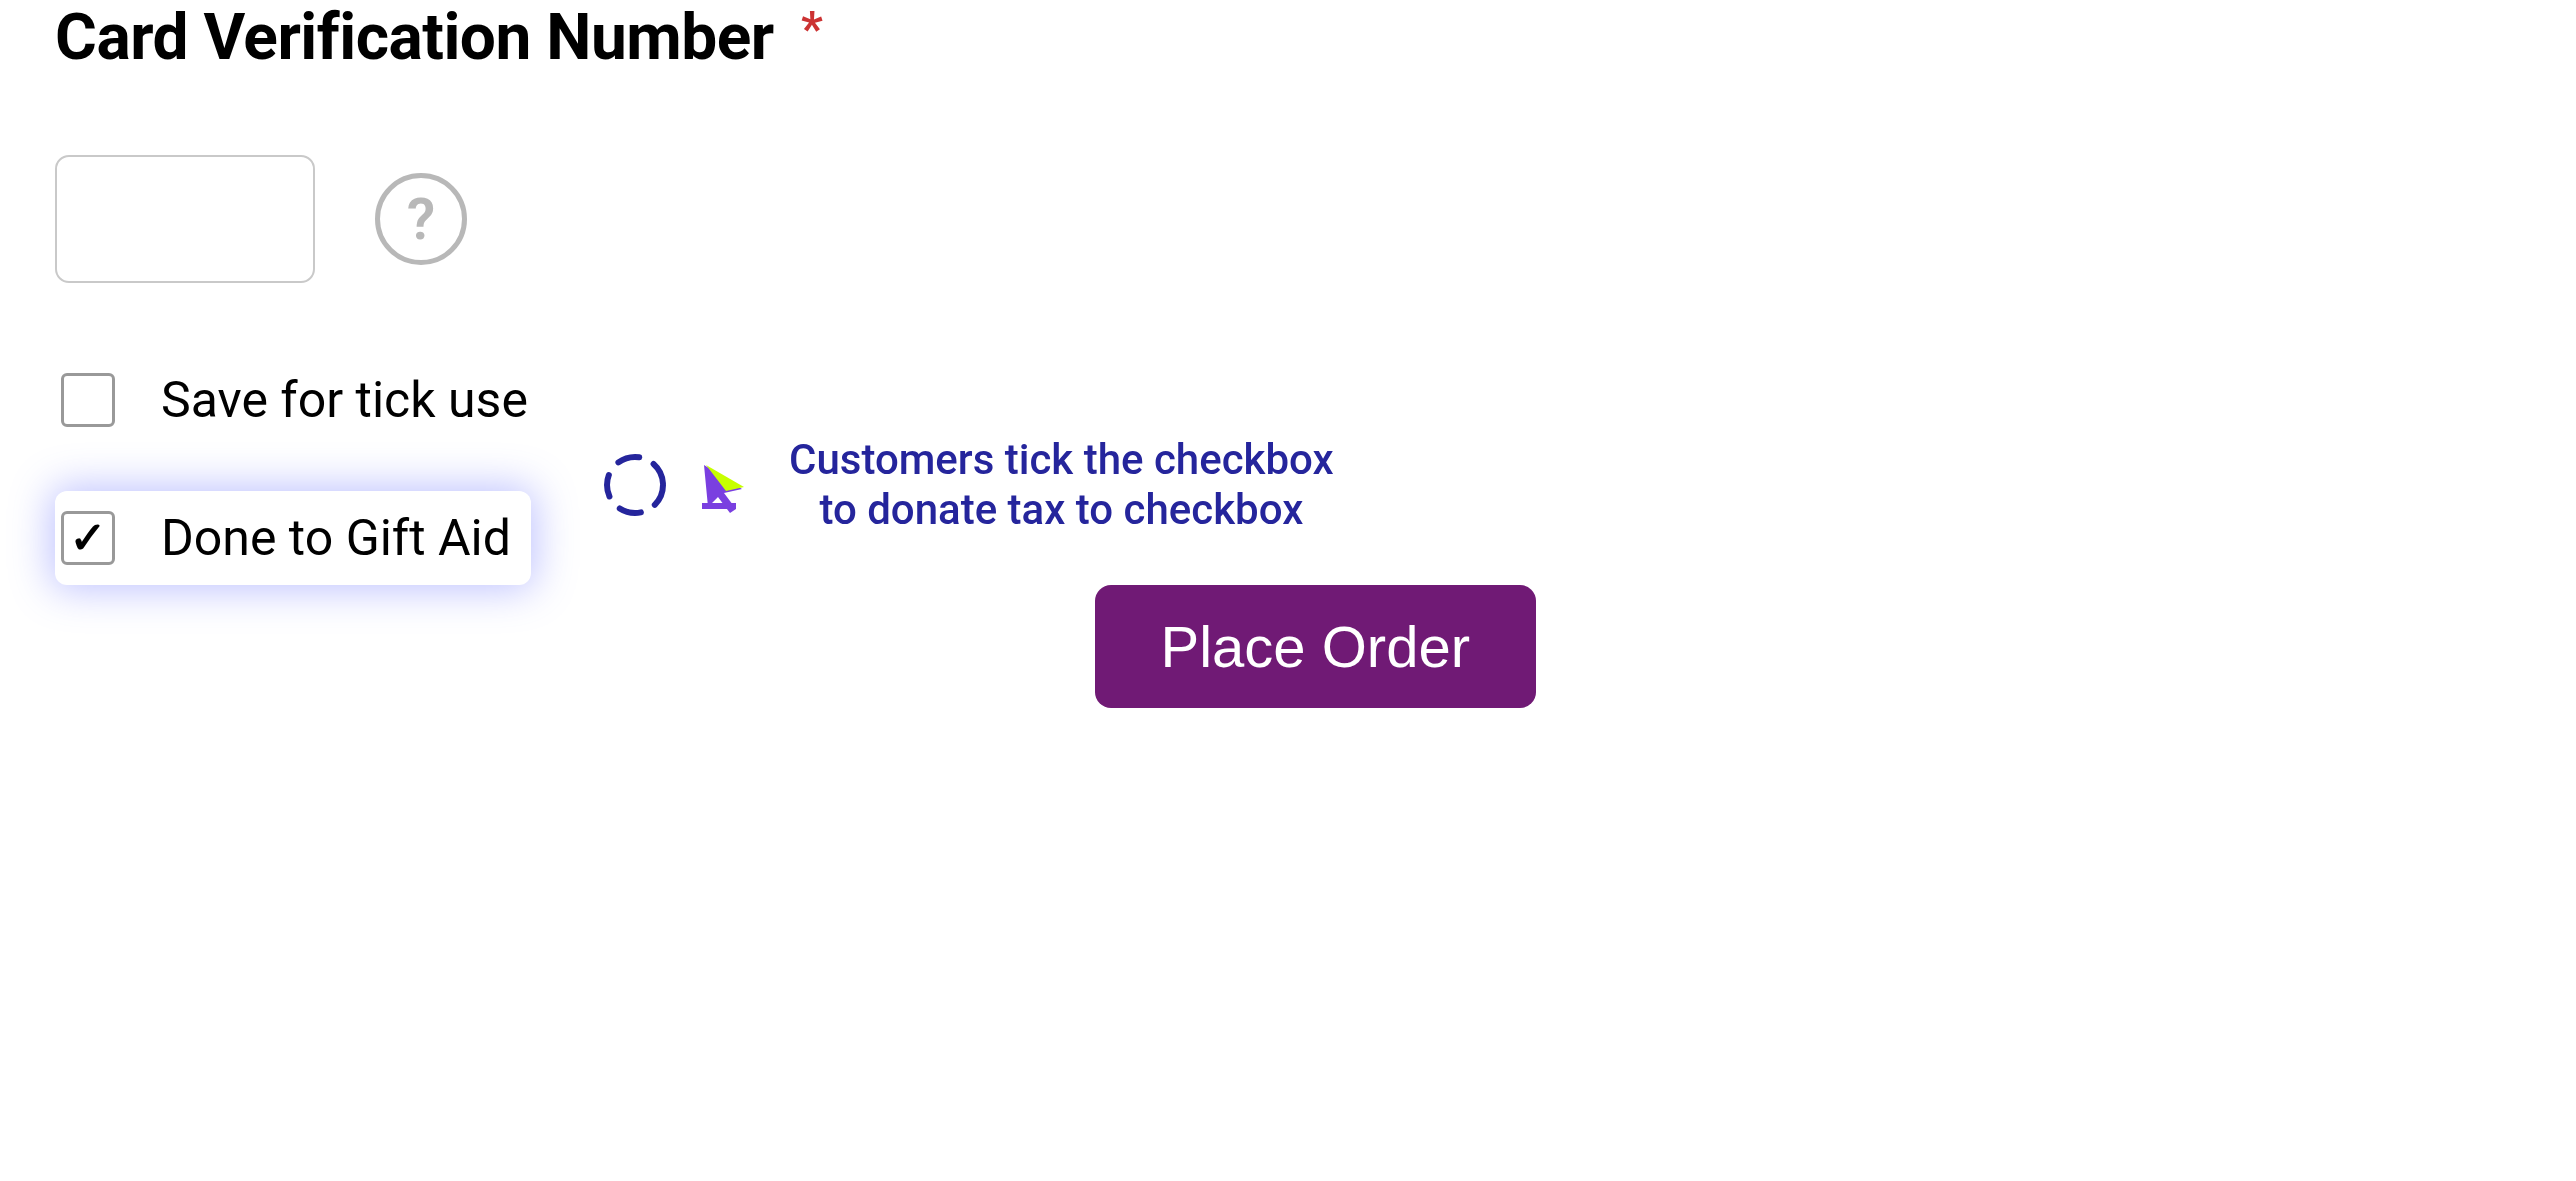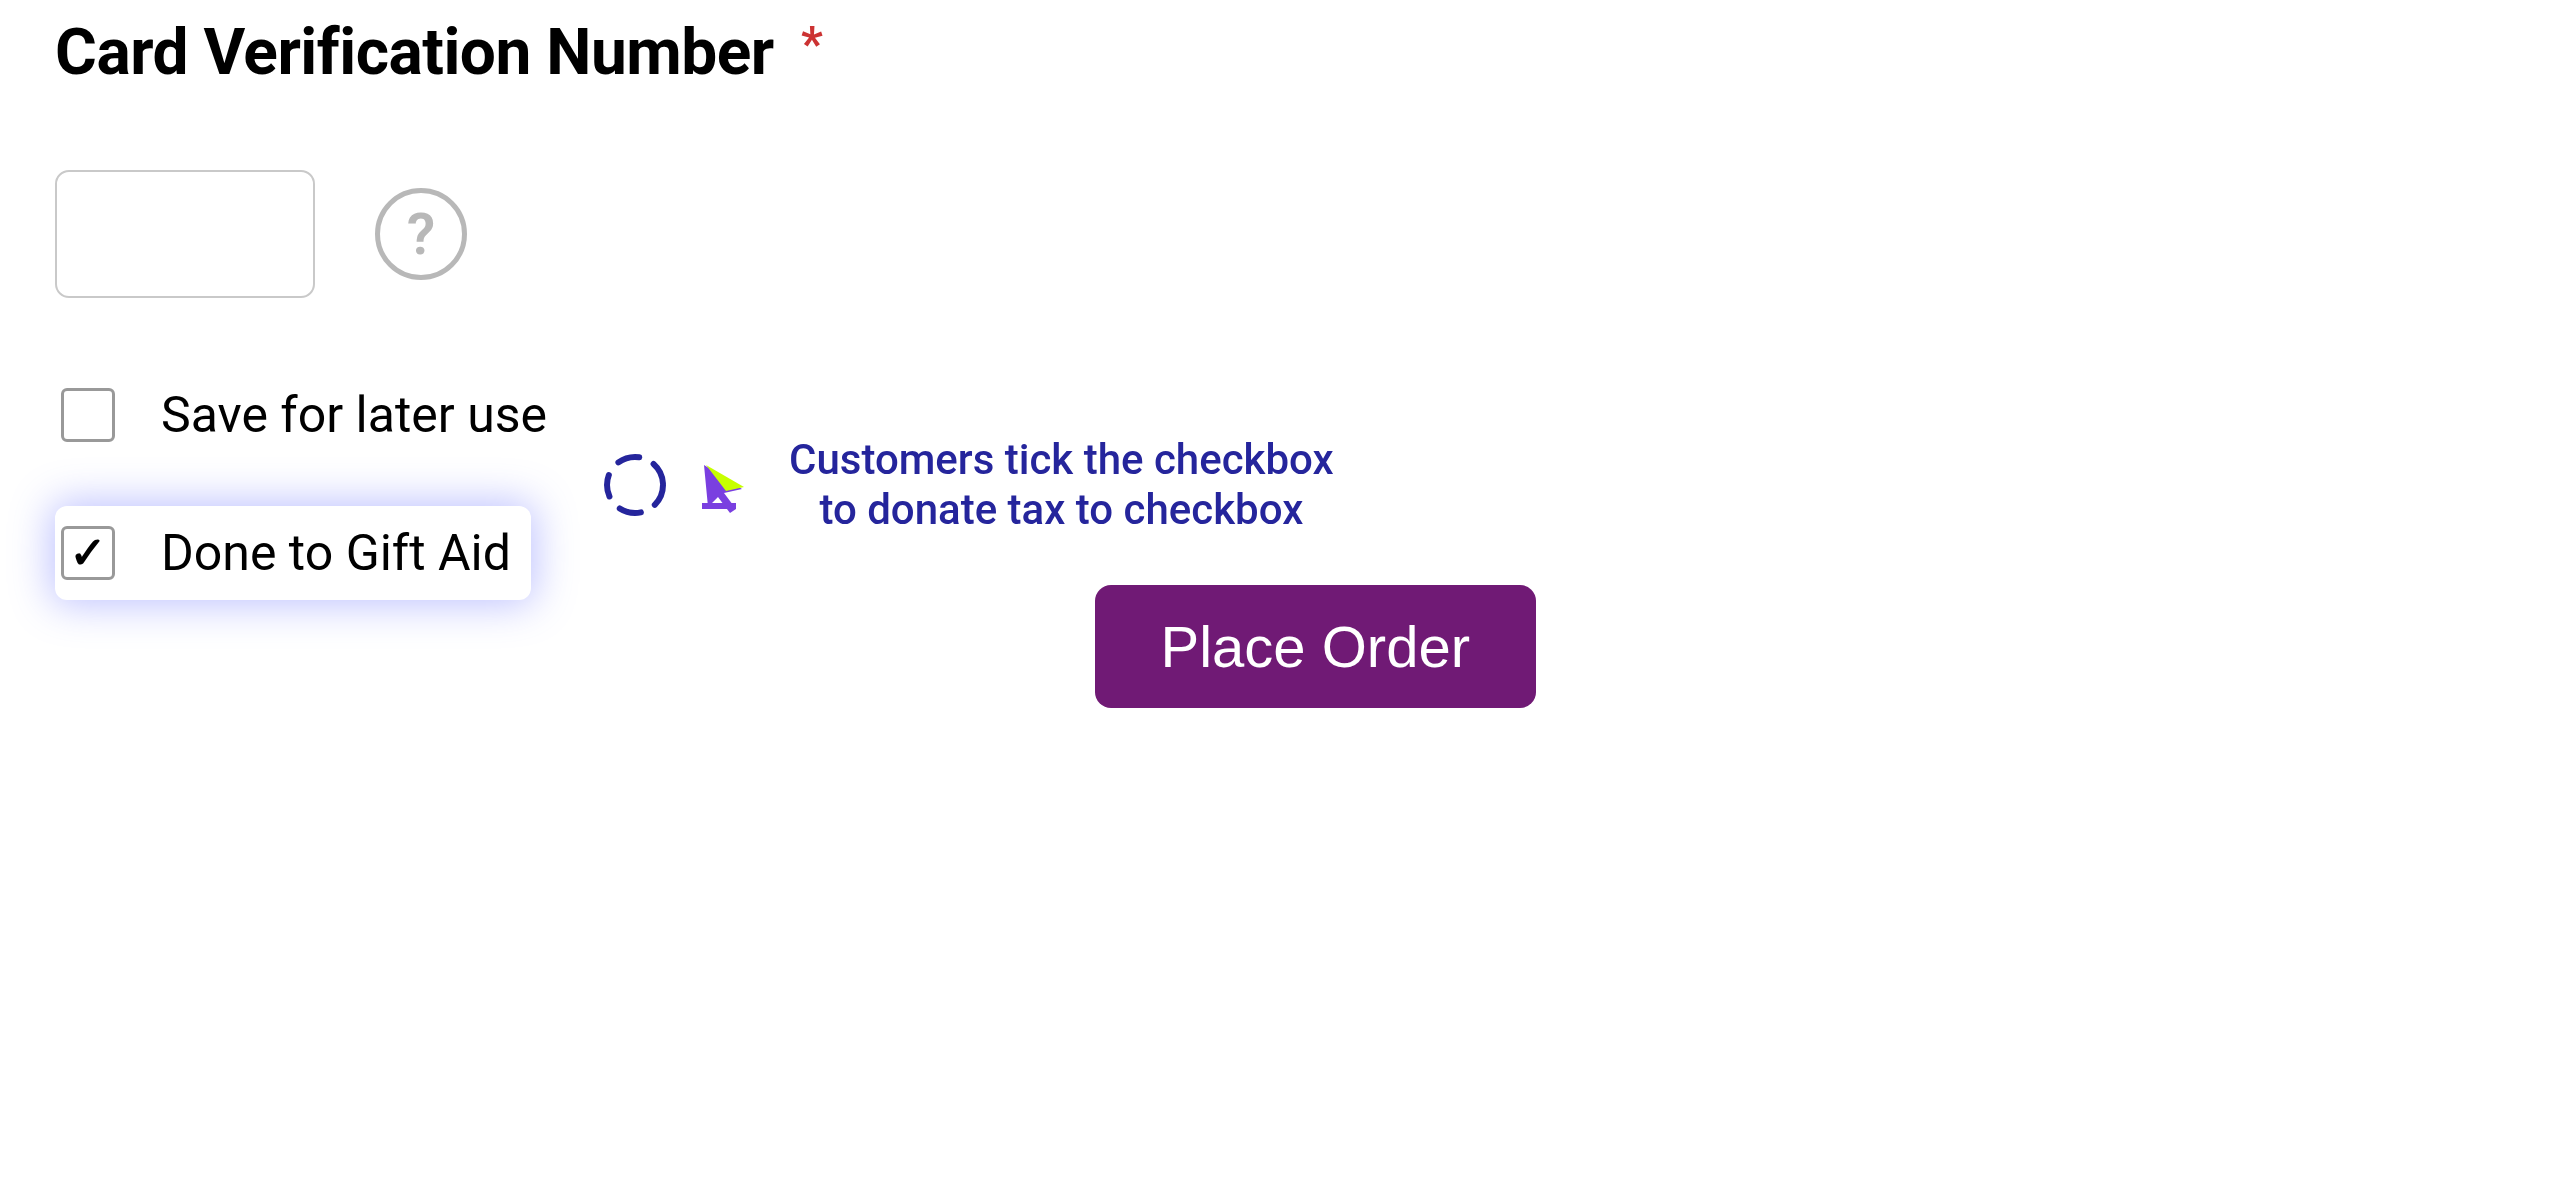--- a/index.html
+++ b/index.html
@@ -12,21 +12,21 @@
       background: #ffffff;
       padding: 0 55px;
       width: 2576px;
       height: 1181px;
       position: relative;
     }
     .section-title {
       font-size: 64px;
       font-weight: 700;
       color: #000000;
-      margin-top: 15px;
+      margin-top: 0;
       letter-spacing: -0.5px;
     }
     .required-asterisk {
       color: #cc3333;
       font-size: 48px;
       vertical-align: top;
       margin-left: 12px;
       font-weight: 700;
     }
     .cvv-row {
@@ -157,21 +157,21 @@
   <input type="text" class="cvv-input" value="" style="">
   <div class="help-icon">
     <span>?</span>
   </div>
 </div>
 
 <div class="checkbox-group">
 
   <div class="checkbox-row">
     <div class="checkbox"></div>
-    <span class="checkbox-label">Save for later use</span>
+    <span class="checkbox-label">Save for tick use</span>
   </div>
 
   <div class="checkbox-row highlighted">
     <div class="checkbox checked"></div>
     <span class="checkbox-label">Done to Gift Aid</span>
   </div>
 
 </div>
 
 <div class="annotation-container">

